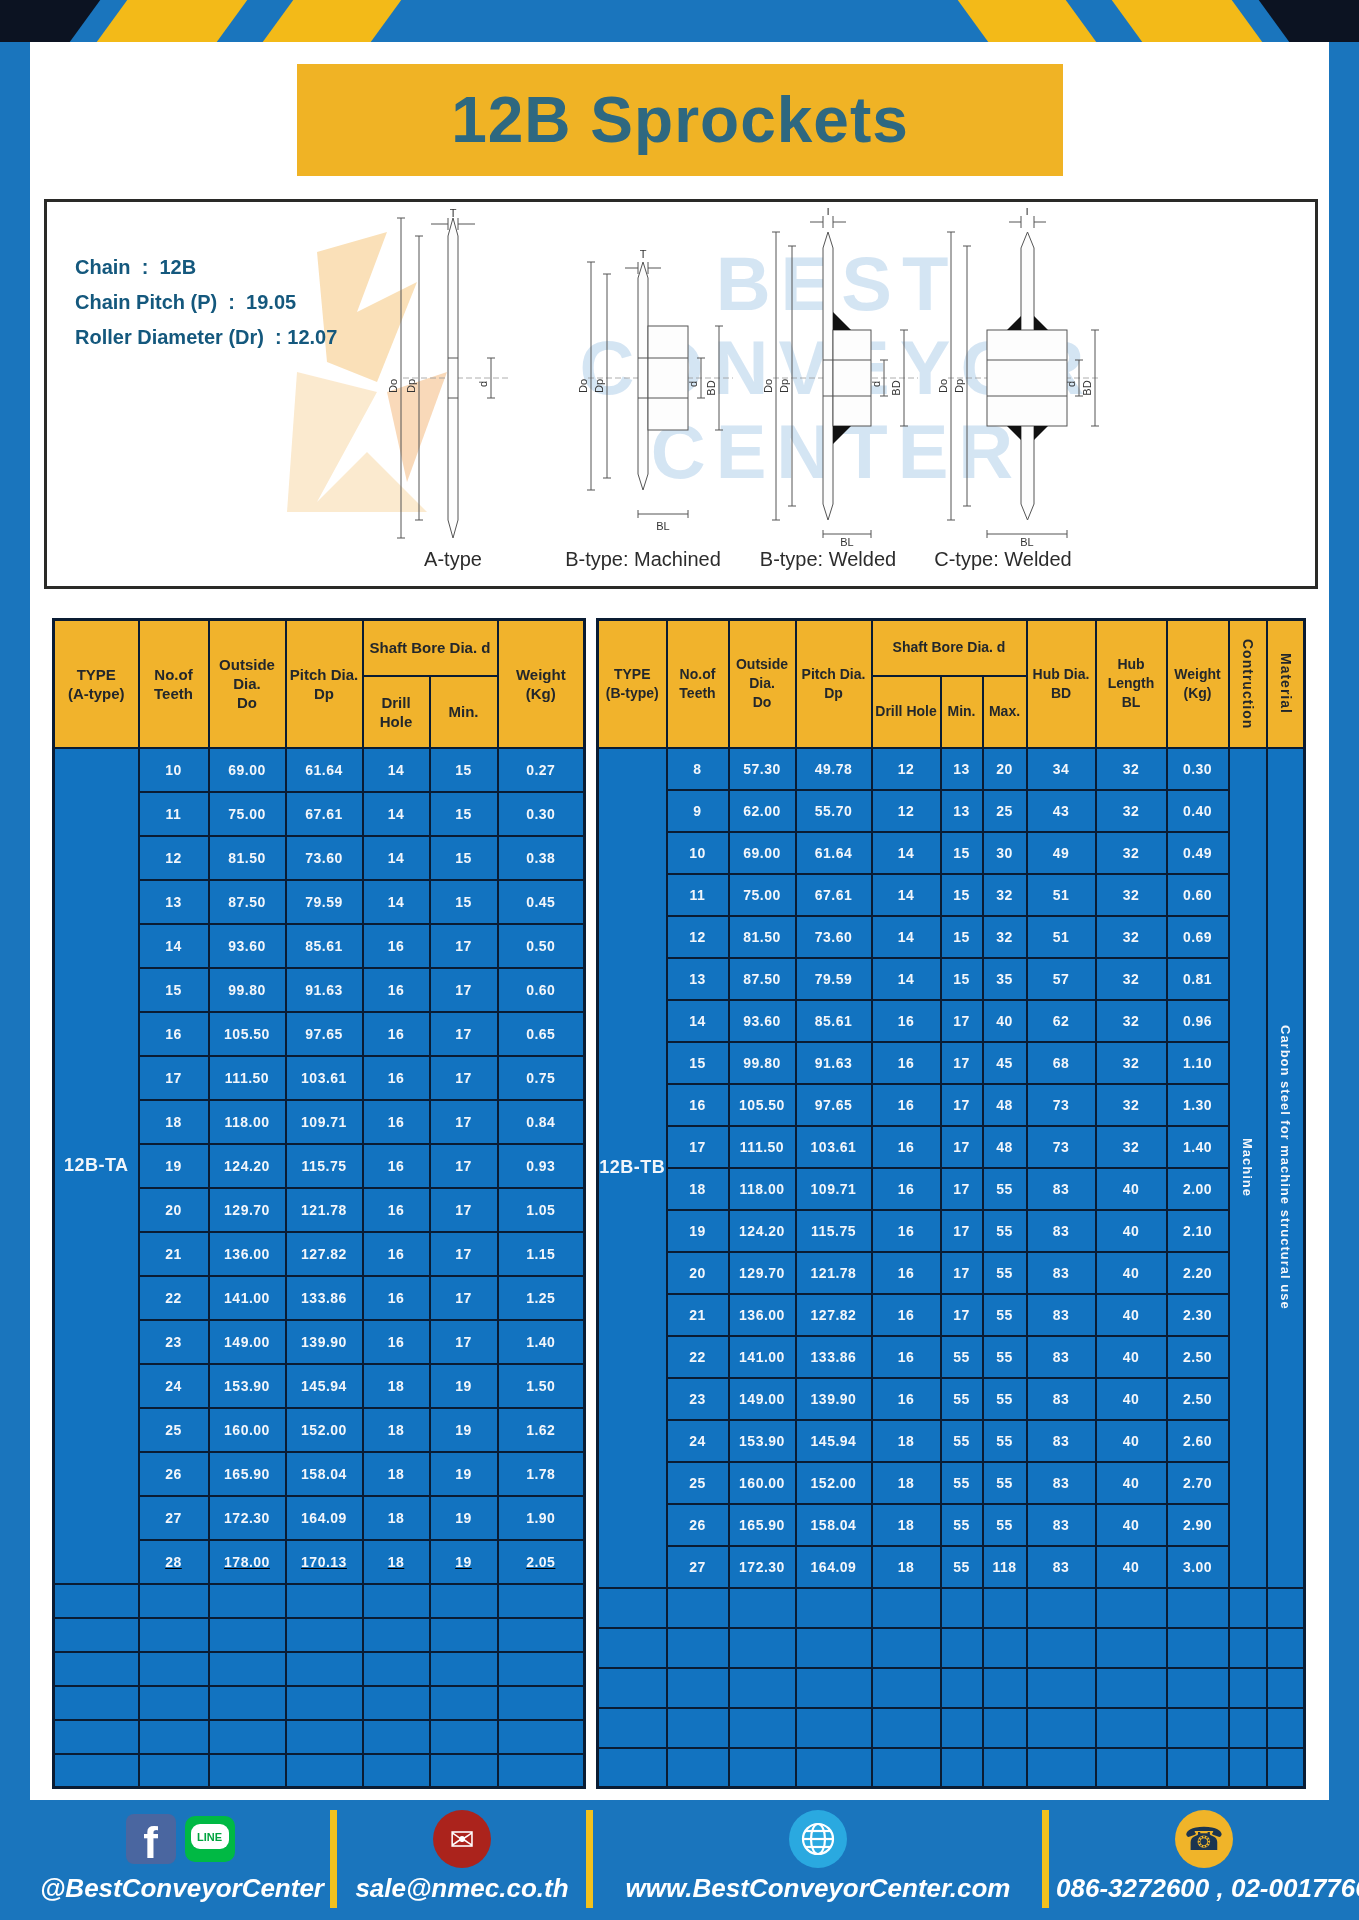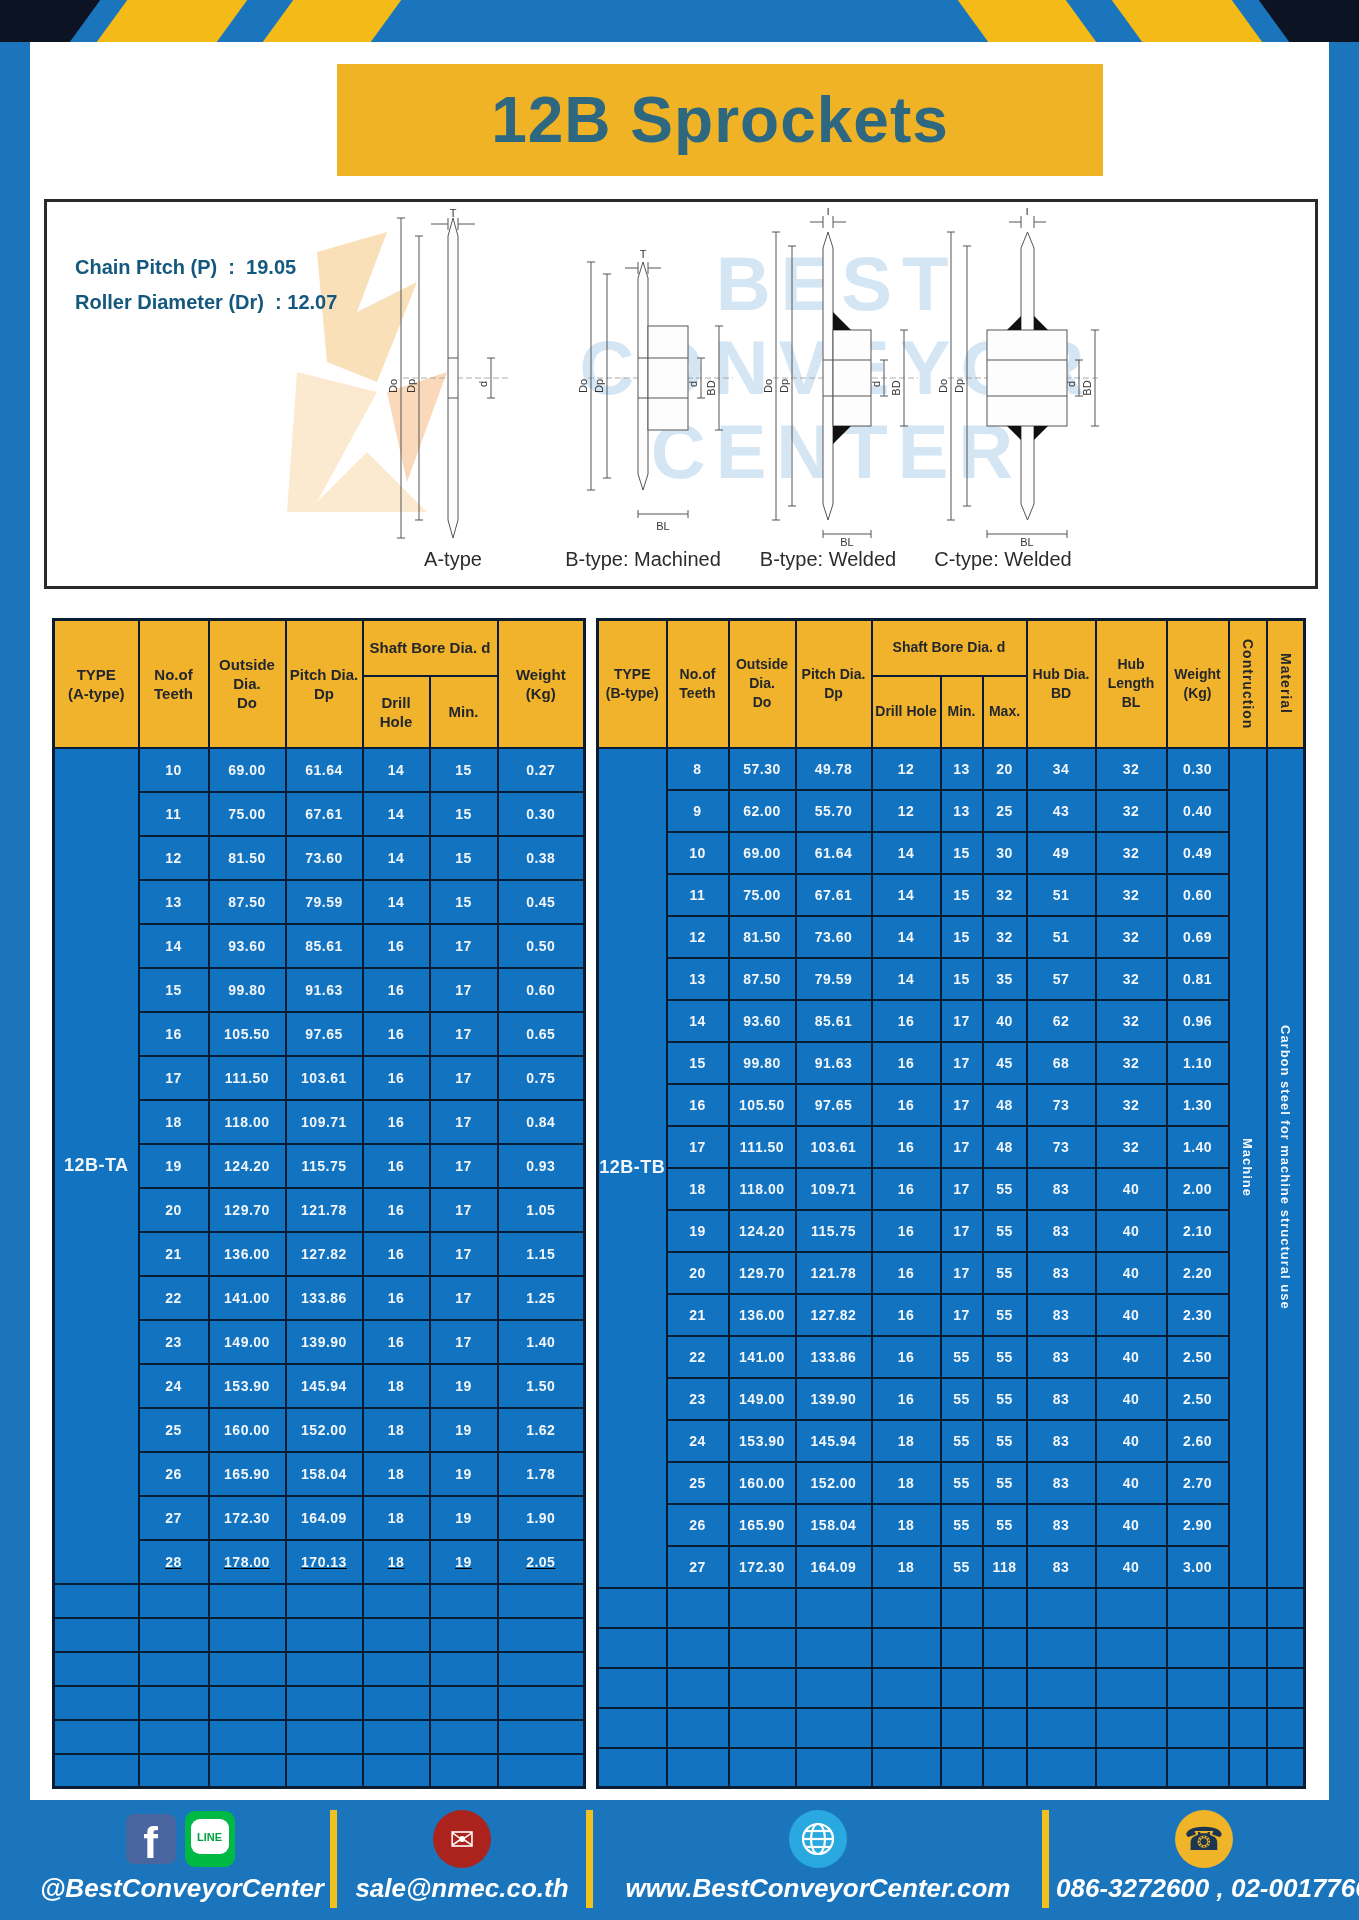--- a/index.html
+++ b/index.html
@@ -8,21 +8,21 @@
   #sheet{position:absolute;left:30px;top:42px;width:1299px;height:1758px;background:#ffffff;}
 
   
   #hazard{position:absolute;top:0;left:0;right:0;height:42px;overflow:hidden;}
   .hz{position:absolute;top:-8px;height:58px;}
   .hz.skL{transform:skewX(-36deg);}
   .hz.skR{transform:skewX(36deg);}
 
   
   #title-box{position:absolute;left:297px;top:64px;width:766px;height:112px;background:#f0b325;
-             display:flex;align-items:center;justify-content:center;margin-left:40px;}
+             display:flex;align-items:center;justify-content:center;}
   #title-box .t{font-size:64px;font-weight:800;color:#2e6880;letter-spacing:1px;}
 
   
   #panel{position:absolute;left:44px;top:199px;width:1274px;height:390px;background:#fff;
          border:3px solid #2a2a28;box-sizing:border-box;overflow:hidden;}
   .spec-block{position:absolute;left:28px;top:48px;width:400px;z-index:3;}
   .spec-line{font-size:20px;font-weight:700;color:#14587d;line-height:35px;white-space:pre;}
   .wm-logo{position:absolute;left:210px;top:20px;z-index:1;opacity:.55;}
   .wm-text{position:absolute;left:490px;top:40px;width:600px;z-index:1;text-align:center;
            color:#b9d4ec;opacity:.6;font-weight:800;}
@@ -52,21 +52,21 @@
   .hrow2{height:72px;}
 
   
   #footer{position:absolute;left:0;top:1800px;width:1359px;height:120px;background:#1a75bd;}
   .f-sep{position:absolute;top:10px;height:98px;width:7px;background:#f2c11d;}
   .f-sec{position:absolute;top:8px;text-align:center;}
   .f-icons{height:62px;display:flex;align-items:center;justify-content:center;gap:9px;}
   .f-label{font-size:26px;font-weight:700;color:#ffffff;margin-top:3px;white-space:nowrap;font-style:italic;}
   .fb{width:50px;height:50px;background:#4a66a0;border-radius:8px;color:#fff;font-weight:800;
       font-size:44px;display:flex;align-items:flex-end;justify-content:center;line-height:.95;overflow:hidden;}
-  .lineic{width:50px;height:56px;background:#00b944;border-radius:10px;position:relative;}
+  .lineic{width:50px;height:46px;background:#00b944;border-radius:10px;position:relative;}
   .line-bubble{position:absolute;left:6px;right:6px;top:8px;bottom:13px;background:#fff;border-radius:9px;
       display:flex;align-items:center;justify-content:center;font-size:11px;font-weight:800;color:#00a33e;}
   .circle{width:58px;height:58px;border-radius:50%;display:flex;align-items:center;justify-content:center;}
   .email-c{background:#ab231c;color:#fff;font-size:30px;}
   .globe-c{background:#2aa9e0;}
   .phone-c{background:#f0b429;color:#1c3550;font-size:32px;}
 </style>
 </head>
 <body>
 
@@ -94,20 +94,21 @@
       <polygon points="40,150 120,170 60,280 110,230 170,290 30,290" fill="#f8d9a8"></polygon>
       <polygon points="130,170 190,150 150,260" fill="#f0a85f" opacity=".8"></polygon>
     </svg>
     <div class="wm-text">
       <div>BEST</div>
       <div>CONVEYOR</div>
       <div>CENTER</div>
     </div>
 
     <div class="spec-block">
+      <div class="spec-line">Chain  :  12B</div>
       <div class="spec-line">Chain Pitch (P)  :  19.05</div>
       <div class="spec-line">Roller Diameter (Dr)  : 12.07</div>
     </div>
 
     <svg class="diag" style="left:306px" viewBox="0 0 200 340">
       <line class="cl" x1="50" y1="170" x2="155" y2="170"></line>
       <path class="dgf" d="M95,28 L100,10 L105,28 L105,312 L100,330 L95,312 Z"></path>
       <line class="dg" x1="95" y1="150" x2="105" y2="150"></line>
       <line class="dg" x1="95" y1="190" x2="105" y2="190"></line>
       <line class="dg" x1="78" y1="16" x2="95" y2="16"></line>

